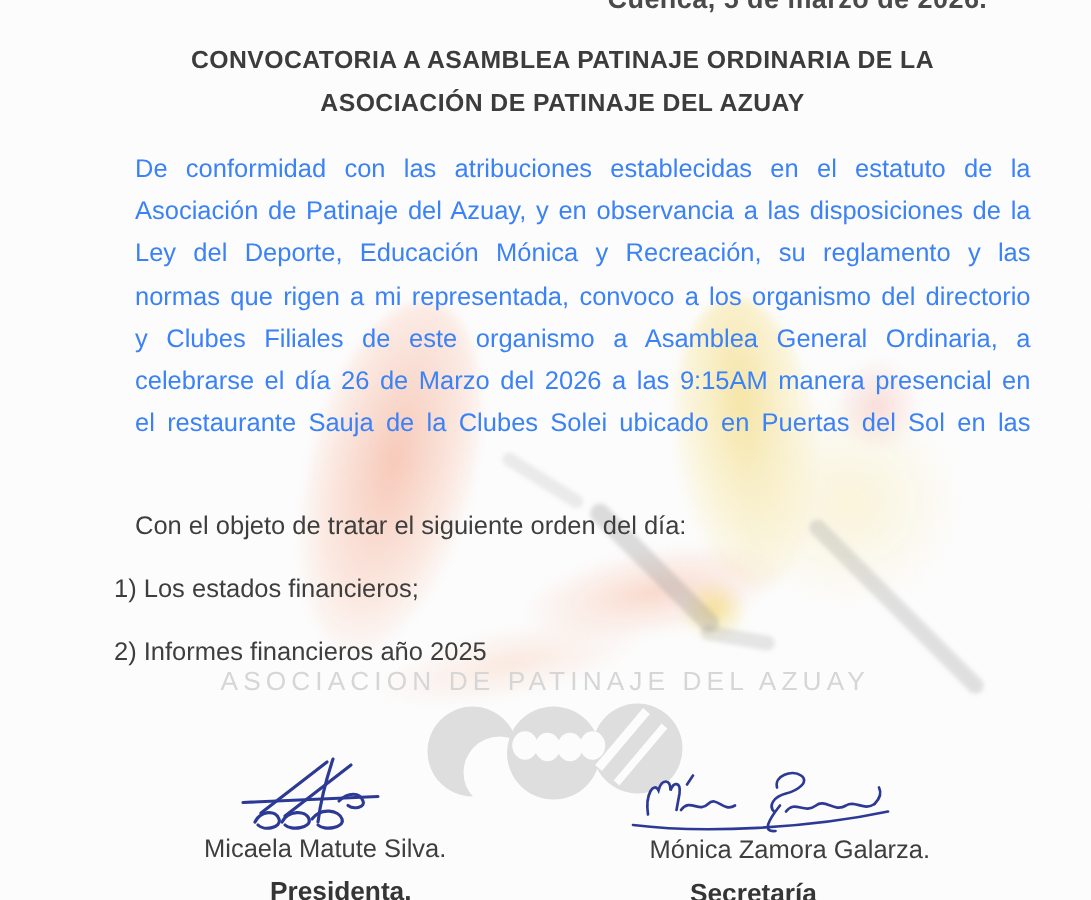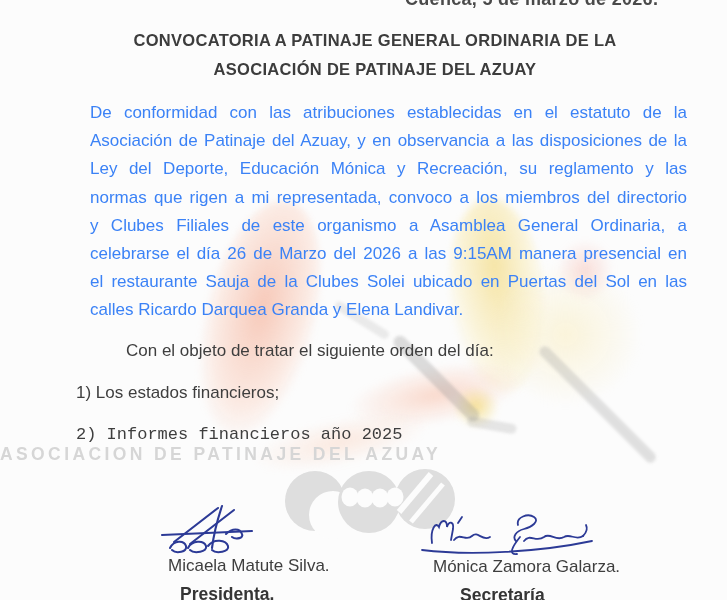--- a/index.html
+++ b/index.html
@@ -28,39 +28,39 @@
     background:radial-gradient(ellipse, rgba(241,205,60,.50), rgba(241,205,60,0) 70%);}
   .b-pink-right{left:556px;top:238px;width:58px;height:64px;
     background:radial-gradient(ellipse, rgba(246,185,175,.45), rgba(246,185,175,0) 70%);}
   .stroke{position:absolute;border-radius:8px;filter:blur(1.5px);background:rgba(150,150,150,.32);transform-origin:0 0;}
   .s1{left:400px;top:333px;width:116px;height:13px;transform:rotate(45deg);}
   .s2{left:545px;top:344px;width:160px;height:11px;transform:rotate(45deg);opacity:.85;}
   .s3{left:468px;top:416px;width:50px;height:10px;transform:rotate(10deg);opacity:.7;}
   .s4{left:338px;top:300px;width:62px;height:9px;transform:rotate(32deg);opacity:.55;}
   .wm-text{
     position:absolute;left:0;right:0;top:444px;z-index:0;
-    text-align:left;font-size:17.5px;letter-spacing:3.4px;
-    color:#d6d6d6;font-weight:700;white-space:nowrap;
+    text-align:center;font-size:17.5px;letter-spacing:3.4px;
+    color:#d6d6d6;font-weight:400;white-space:nowrap;
   }
   .wm-logo{position:absolute;left:283px;top:468px;z-index:0;opacity:.85;}
   
   .txt{position:absolute;z-index:2;}
   .date-line{
     top:-11px;left:405px;font-size:18px;font-weight:700;color:#4a4a4a;
     line-height:20px;letter-spacing:.3px;white-space:nowrap;
   }
   .title-block{top:26px;left:60px;width:630px;text-align:center;
     font-weight:700;font-size:16.5px;color:#3c3c3c;line-height:29px;letter-spacing:.3px;}
   .body-block{top:99px;left:90px;width:597px;font-size:17px;color:#3b82f6;}
   .jline{display:block;height:28.2px;line-height:28.2px;text-align:justify;text-align-last:justify;white-space:normal;}
   .jlast{text-align-last:left;}
-  .agenda-intro{top:341px;left:90px;font-size:17px;margin-left:36px;}
+  .agenda-intro{top:341px;left:90px;font-size:17px;}
   .agenda-item-1{top:383px;left:76px;font-size:17px;}
-  .agenda-item-2{top:425px;left:76px;font-size:17px;font-family:Liberation Mono, monospace;}
-  .sig-name-left{top:556px;left:168px;font-size:17px;color:#3e3e3e;}
+  .agenda-item-2{top:425px;left:76px;font-size:17px;}
+  .sig-name-left{top:556px;left:136px;font-size:17px;color:#3e3e3e;}
   .sig-name-right{top:557px;left:410px;font-size:17px;color:#3e3e3e;margin-left:23px;}
   .sig-role-left{top:584px;left:180px;font-size:17.5px;font-weight:700;color:#353535;}
   .sig-role-right{top:585px;left:460px;font-size:17.5px;font-weight:700;color:#353535;}
   .sig-svg{position:absolute;z-index:3;}
   .sig-left{left:160px;top:504px;}
   .sig-right{left:420px;top:513px;}
 </style>
 </head>
 <body>
 
@@ -89,33 +89,32 @@
     <path d="M128 54 L160 16" stroke="#fcfcfc" stroke-width="5" fill="none"></path>
     <ellipse cx="67" cy="29" rx="8.5" ry="9.5" fill="#fcfcfc"></ellipse>
     <ellipse cx="82" cy="30" rx="8.5" ry="9.5" fill="#fcfcfc"></ellipse>
     <ellipse cx="97" cy="30" rx="8.5" ry="9.5" fill="#fcfcfc"></ellipse>
     <ellipse cx="112" cy="29" rx="8.5" ry="9.5" fill="#fcfcfc"></ellipse>
   </svg>
 
   <div class="txt date-line">Cuenca, 5 de marzo de 2026.</div>
 
   <div class="txt title-block">
-    <div>CONVOCATORIA A PATINAJE GENERAL ORDINARIA DE LA</div>
+    <div>CONVOCATORIA A ASAMBLEA PATINAJE ORDINARIA DE LA</div>
     <div>ASOCIACIÓN DE PATINAJE DEL AZUAY</div>
   </div>
 
   <div class="txt body-block">
     <span class="jline">De conformidad con las atribuciones establecidas en el estatuto de la</span>
     <span class="jline">Asociación de Patinaje del Azuay, y en observancia a las disposiciones de la</span>
     <span class="jline">Ley del Deporte, Educación Mónica y Recreación, su reglamento y las</span>
-    <span class="jline">normas que rigen a mi representada, convoco a los miembros del directorio</span>
+    <span class="jline">normas que rigen a mi representada, convoco a los organismo del directorio</span>
     <span class="jline">y Clubes Filiales de este organismo a Asamblea General Ordinaria, a</span>
     <span class="jline">celebrarse el día 26 de Marzo del 2026 a las 9:15AM manera presencial en</span>
     <span class="jline">el restaurante Sauja de la Clubes Solei ubicado en Puertas del Sol en las</span>
-    <span class="jline jlast">calles Ricardo Darquea Granda y Elena Landivar.</span>
   </div>
 
   <div class="txt agenda-intro">Con el objeto de tratar el siguiente orden del día:</div>
   <div class="txt agenda-item-1">1) Los estados financieros;</div>
   <div class="txt agenda-item-2">2) Informes financieros año 2025</div>
 
   <svg class="sig-svg sig-left" width="100" height="54" viewBox="0 0 100 54">
     <g stroke="#2c3a96" stroke-width="2.1" fill="none" stroke-linecap="round">
       <path d="M14 38 L58 4"></path>
       <path d="M30 40 L74 6"></path>

